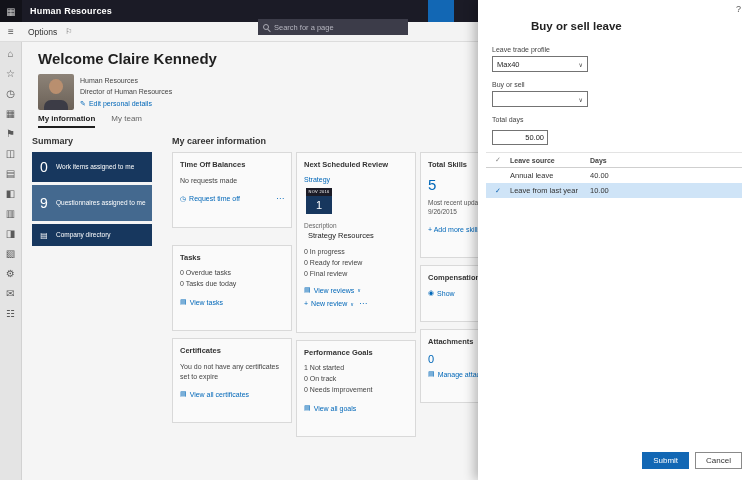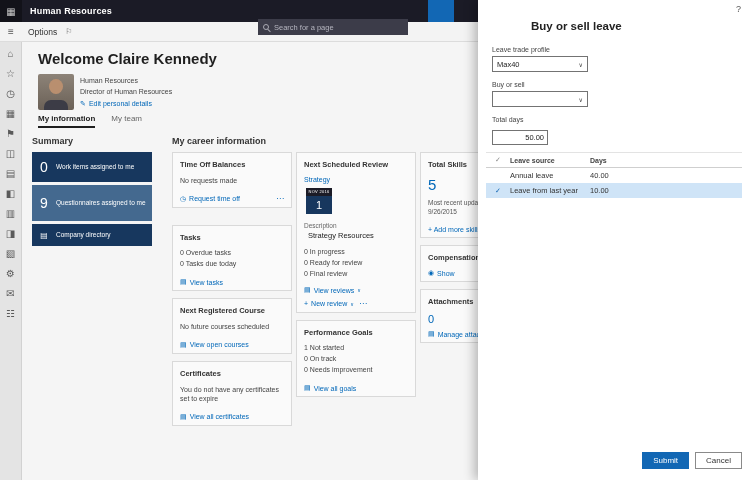--- a/index.html
+++ b/index.html
@@ -47,21 +47,21 @@
   .tile { display:flex; align-items:center; color:#fff; cursor:pointer; }
   .tile-1 { height:30px; background:#17375e; }
   .tile-2 { height:36px; background:#44698f; }
   .tile-3 { height:22px; background:#17375e; }
   .cnt { width:24px; text-align:center; font-size:14px; font-weight:400; flex:0 0 auto; }
   .tlbl { font-size:6.5px; line-height:1.3; padding-right:4px; }
   .tico { width:24px; text-align:center; font-size:8px; flex:0 0 auto; }
 
   .col { position:absolute; top:110px; width:120px; }
   .col1 { left:150px; } .col2 { left:274px; } .col3 { left:398px; }
-  .card { background:#fafafa; border:1px solid #d9d9d9; padding:7px 7px 4px; margin-bottom:7px; font-size:7px; color:#444; }
+  .card { background:#fafafa; border:1px solid #d9d9d9; padding:7px 7px 24px; margin-bottom:7px; font-size:7px; color:#444; }
   .card .ct { font-weight:bold; font-size:7.5px; color:#333; margin-bottom:7px; }
   .bodytxt { margin-bottom:9px; line-height:1.35; }
   .ln { margin-bottom:4px; }
   .link { color:#0067b8; cursor:pointer; display:inline-flex; align-items:center; gap:3px; font-size:7px; }
   .linkrow { display:flex; align-items:center; justify-content:space-between; }
   .more { color:#0067b8; cursor:pointer; font-size:8px; }
   .mb16 { margin-bottom:17px; }
   .bigblue { color:#0067b8; font-size:15px; font-weight:400; margin:2px 0 6px; }
   .midblue { color:#0067b8; font-size:11px; margin:1px 0 5px; }
   .subtle { color:#555; font-size:6.5px; margin-bottom:2px; white-space:nowrap; overflow:hidden; }
@@ -188,30 +188,20 @@
         <div class="ln">0 Overdue tasks</div>
         <div class="ln">0 Tasks due today</div>
         <div class="gap-top">
           <span class="link">
             <span>▤</span>
             <span>View tasks</span>
           </span>
         </div>
       </div>
       <div class="card">
-        <div class="ct">Next Registered Course</div>
-        <div class="bodytxt">No future courses scheduled</div>
-        <div>
-          <span class="link">
-            <span>▤</span>
-            <span>View open courses</span>
-          </span>
-        </div>
-      </div>
-      <div class="card">
         <div class="ct">Certificates</div>
         <div class="bodytxt">You do not have any certificates set to expire</div>
         <div>
           <span class="link">
             <span>▤</span>
             <span>View all certificates</span>
           </span>
         </div>
       </div>
     </div>

